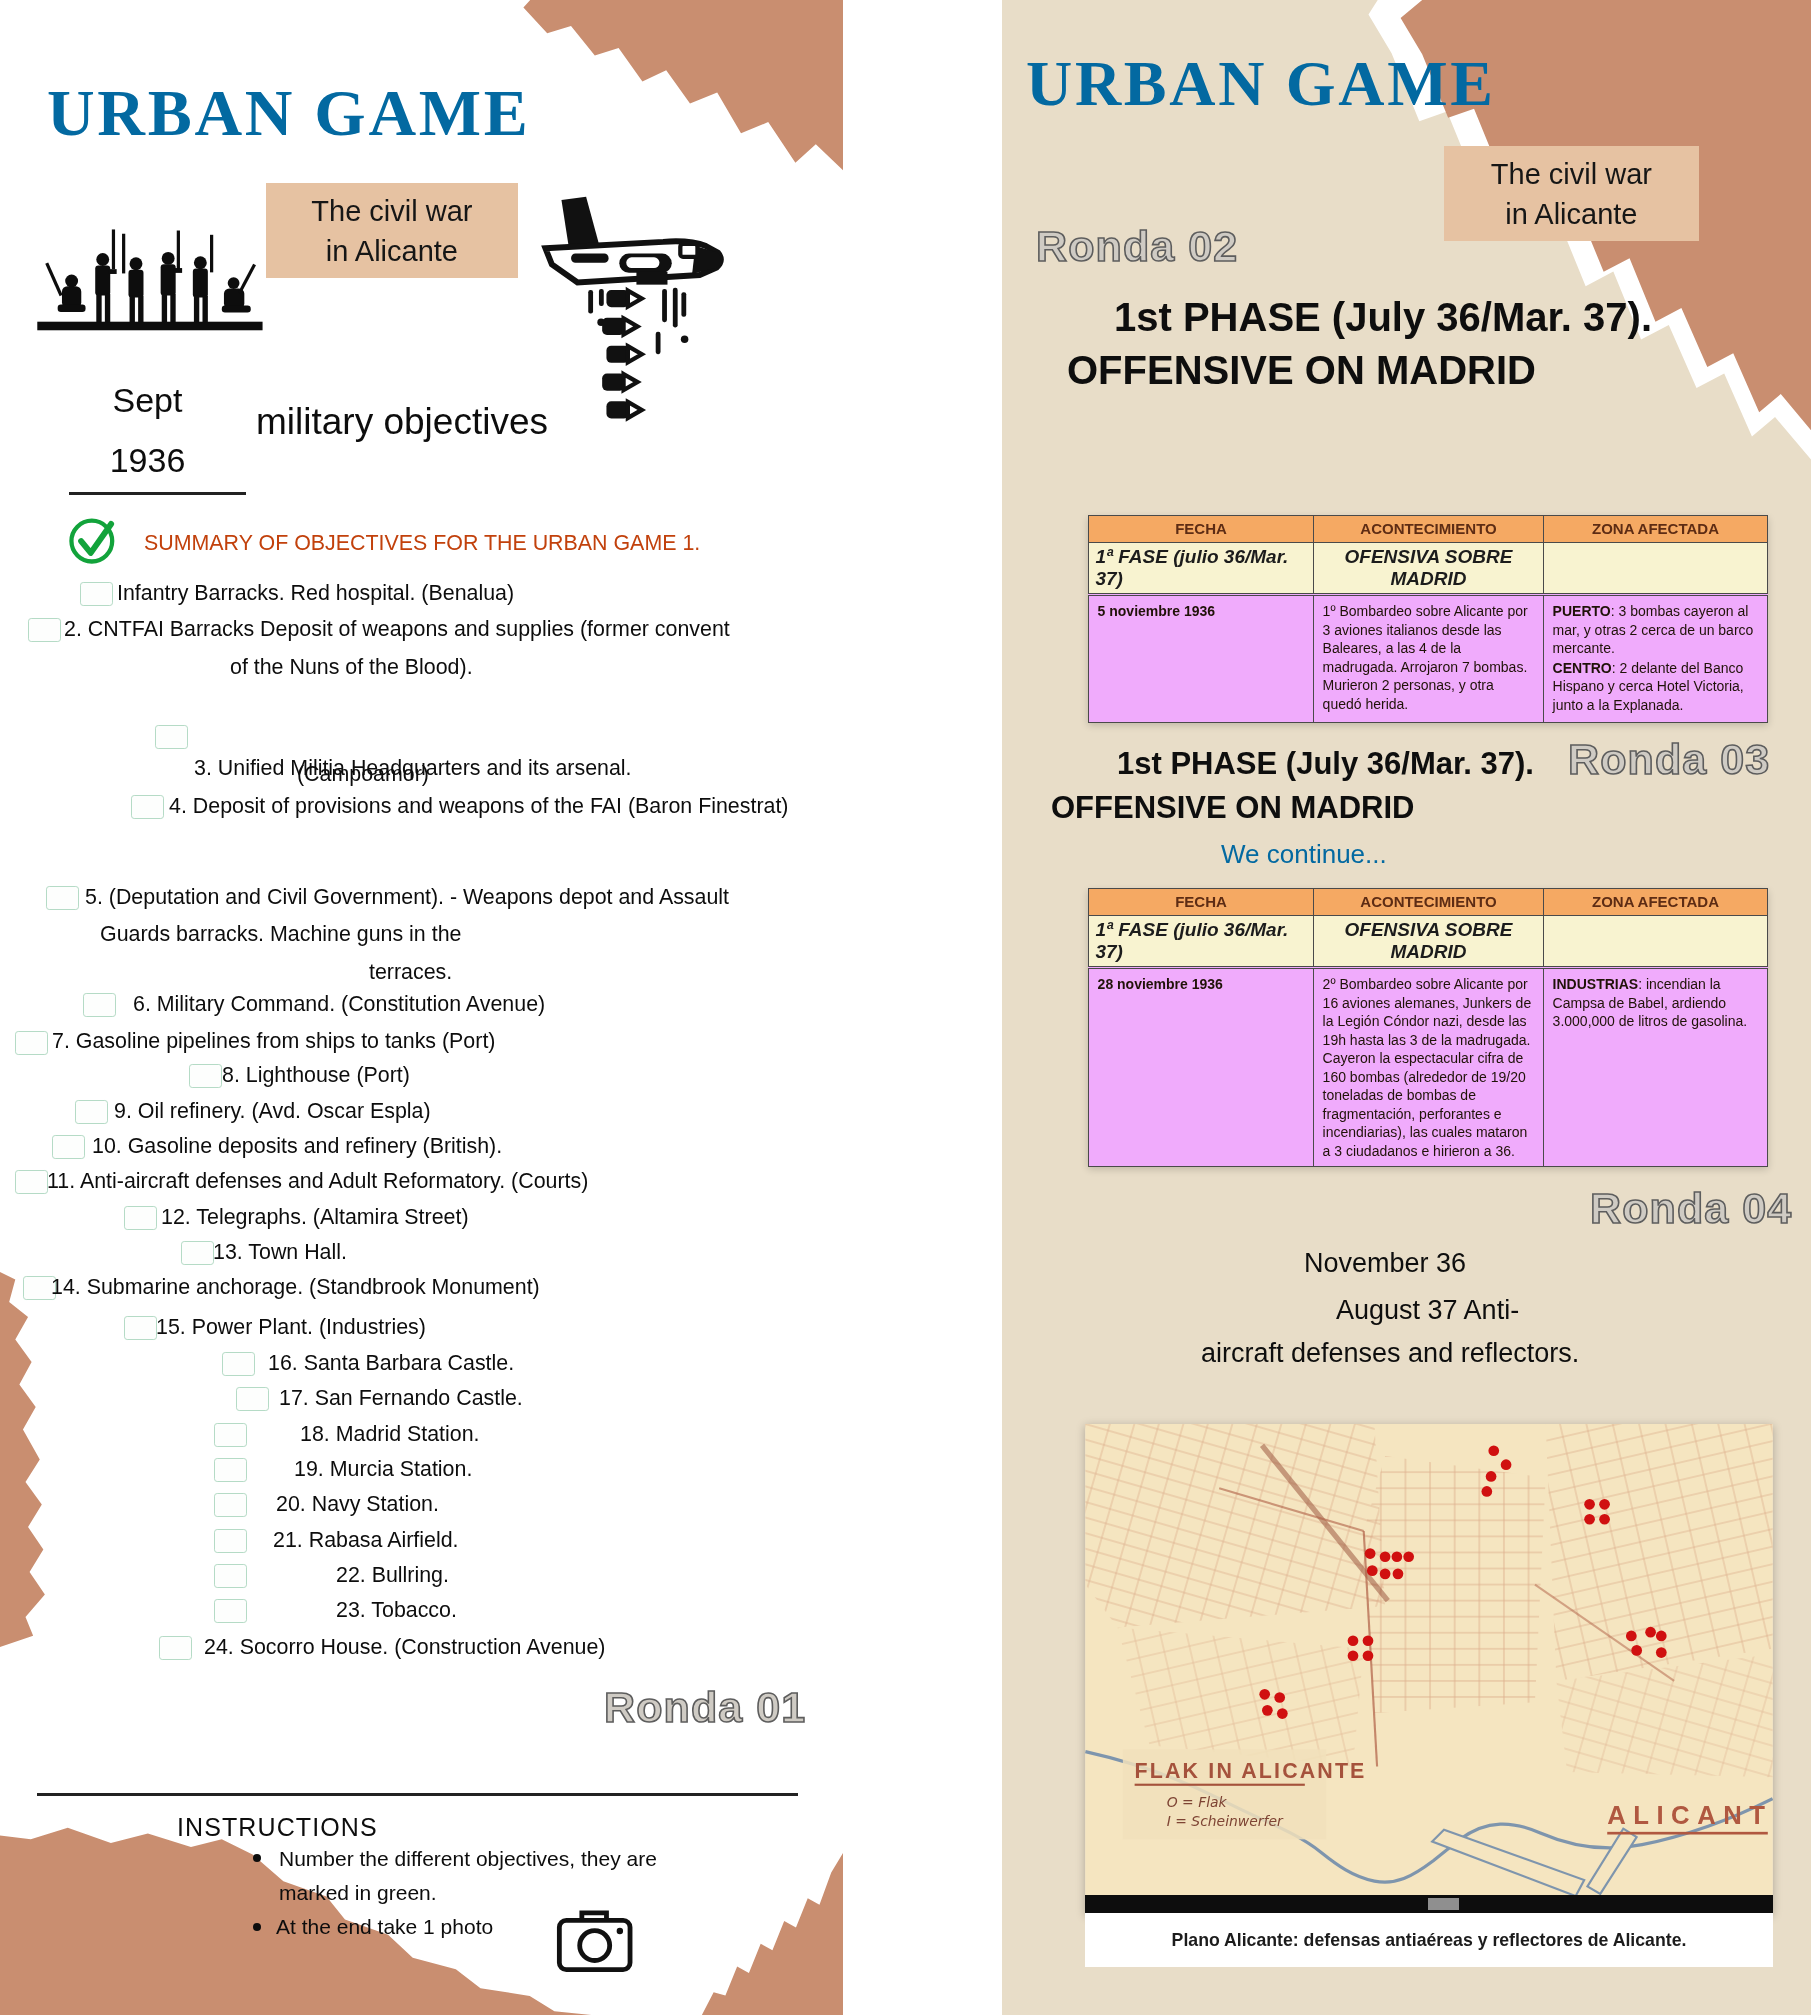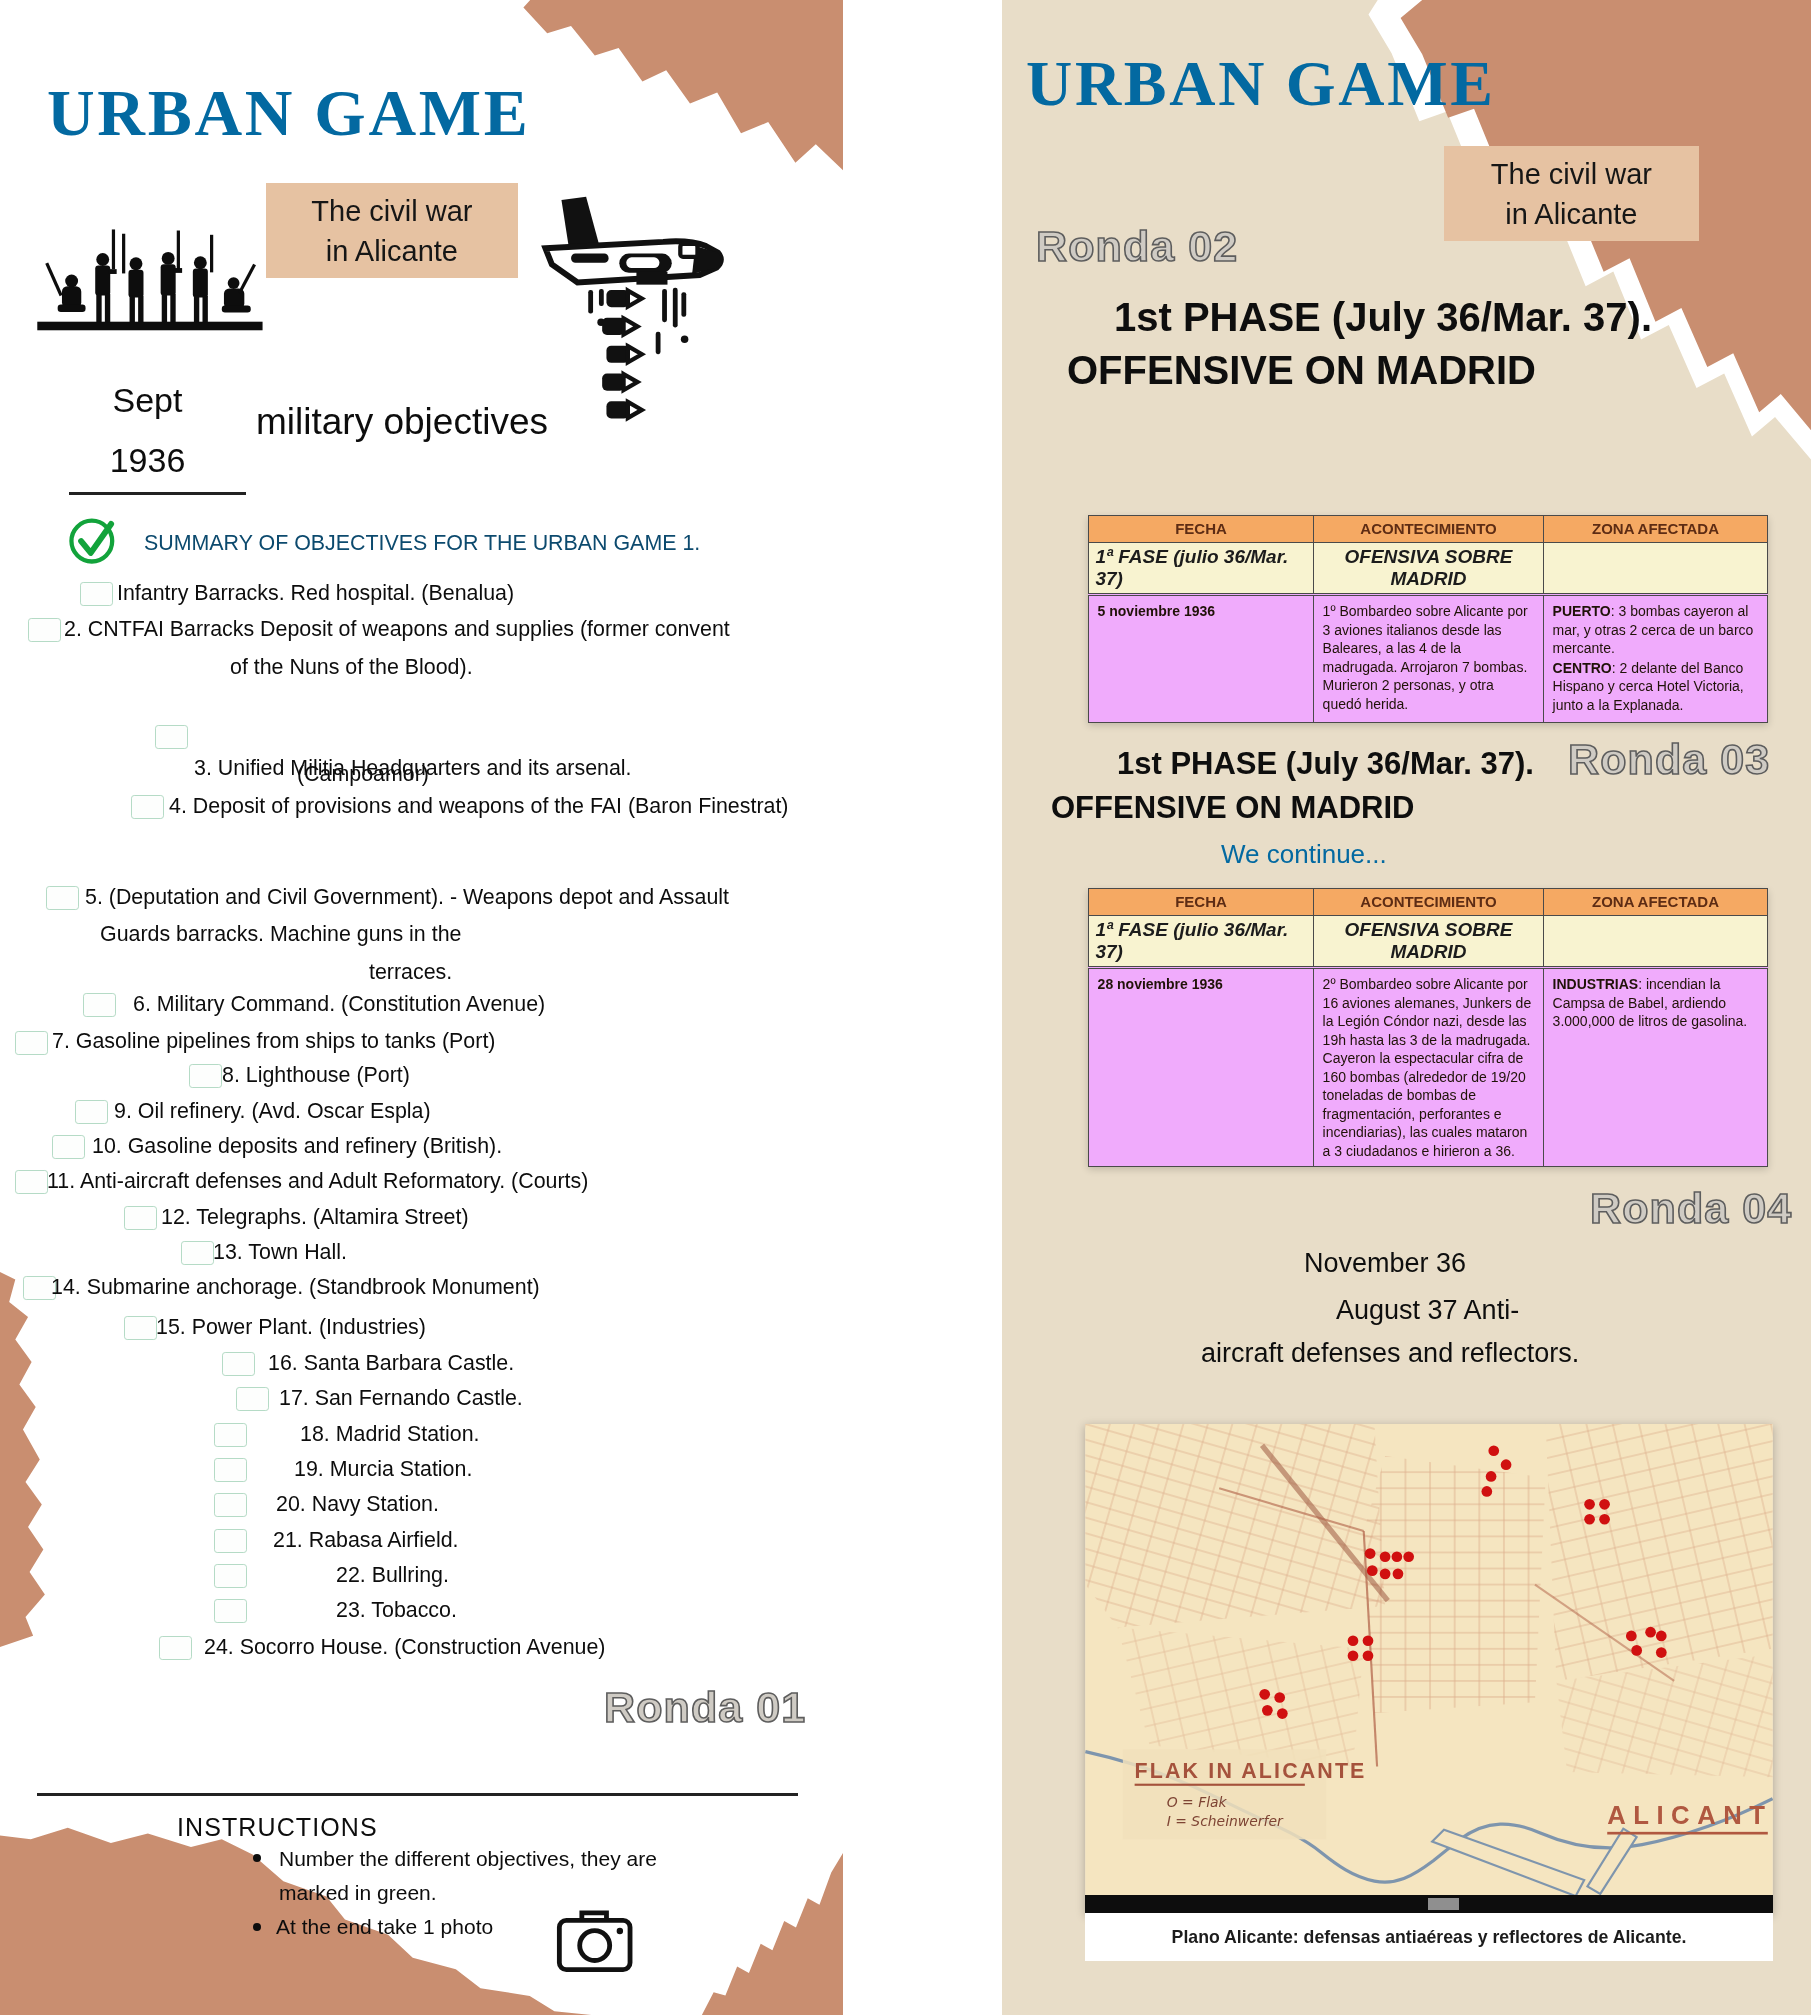--- a/index.html
+++ b/index.html
@@ -22,21 +22,21 @@
   .torn-tr-salmon{left:1379px;top:0;width:432px;height:453px;
     clip-path:polygon(10% 0,100% 0,100% 95%,93% 87%,88% 91%,82% 78%,76% 81%,70% 68%,64% 71%,58% 57%,52% 60%,46% 46%,40% 49%,34% 35%,28% 38%,22% 24%,16% 26%,10% 12%,5% 4%);}
   
   .big-title{font-family:"Liberation Serif",serif;font-weight:700;color:#0369a1;font-size:66px;letter-spacing:2.7px;white-space:nowrap;}
   .tan-box{background:#e6c2a2;text-align:center;font-size:29px;line-height:1.38;padding:7.5px 5.4px;color:#161616;}
   .ronda{font-weight:700;font-size:43px;letter-spacing:1.1px;color:#cfcbc4;-webkit-text-stroke:1.6px #5d5d5d;white-space:nowrap;}
   
   .date-block{left:63px;top:371px;width:169px;text-align:center;font-size:34px;line-height:1.75;color:#0d0d0d;}
   .date-underline{left:69px;top:492px;width:177px;height:2.7px;background:#222;}
   .mil-title{left:256px;top:401px;font-size:37px;font-weight:500;color:#0d0d0d;white-space:nowrap;}
-  .summary{left:144px;top:531px;font-size:21.4px;color:#0c4a6e;white-space:nowrap;}
+  .summary{left:144px;top:531px;font-size:21.4px;color:#c2410c;white-space:nowrap;}
   .checkbox{width:33px;height:23.6px;background:#fdfefd;border:1.6px solid #b5dbc6;border-radius:3.2px;box-sizing:border-box;}
   .obj-text{font-size:21.4px;color:#0d0d0d;white-space:nowrap;}
   .hr-line{left:37px;top:1793px;width:761px;height:2.7px;background:#222;}
   .instr-title{left:177px;top:1813px;font-size:25px;font-weight:500;letter-spacing:1.1px;color:#0d0d0d;}
   .bullet-dot{width:8px;height:8px;border-radius:50%;background:#0d0d0d;}
   .instr-text{font-size:21px;color:#0d0d0d;white-space:nowrap;}
   
   .phase-big{font-size:40px;font-weight:600;color:#0e0e0e;white-space:nowrap;}
   .phase-mid{font-size:31px;font-weight:600;color:#0e0e0e;white-space:nowrap;}
   .we-continue{font-size:26px;font-weight:500;color:#0369a1;white-space:nowrap;}
@@ -47,21 +47,21 @@
   .war-table td{border:1.6px solid #4a4a4a;vertical-align:top;}
   .fase-row td{background:#f8f3d0;font-style:italic;font-weight:700;font-size:19px;padding:3.2px 6.4px;color:#1c1c1c;border-bottom:3.2px double #4a4a4a;}
   .body-row td{font-size:14px;line-height:1.32;padding:6.4px 8.6px;color:#201208;}
   .date-cell{font-weight:700;}
   .zone-p{margin:0 0 1.1px 0;}
   .zone-p b{font-weight:700;}
   
   .map-wrap{left:1085px;top:1424px;width:688px;height:490px;box-shadow:0 2.1px 8.6px rgba(0,0,0,.25);}
   .map-bar{position:absolute;left:0;top:471px;width:688px;height:18px;background:#0d0d0d;}
   .map-bar-handle{position:absolute;left:343px;top:3.2px;width:31px;height:11.8px;background:#8f8f8f;}
-  .map-caption{left:1085px;top:1913px;width:688px;height:48px;background:#ffffff;display:flex;align-items:center;justify-content:center;font-size:17.7px;font-weight:700;color:#1c1c1c;}
+  .map-caption{left:1085px;top:1913px;width:688px;height:54px;background:#ffffff;display:flex;align-items:center;justify-content:center;font-size:17.7px;font-weight:700;color:#1c1c1c;}
   .flak-title{font-family:"Liberation Sans",sans-serif;font-size:40px;font-weight:700;letter-spacing:4px;fill:#a5523c;}
   .legend-text{font-family:"DejaVu Sans",sans-serif;font-size:26px;font-style:italic;fill:#7e4434;}
   .alicante-label{font-family:"Liberation Sans",sans-serif;font-size:48px;font-weight:700;letter-spacing:14px;fill:#b05840;}
 </style>
 </head>
 <body>
 
 <div class="abs page-right-bg"></div>
 
 <div class="abs torn torn-tl-left"></div>

